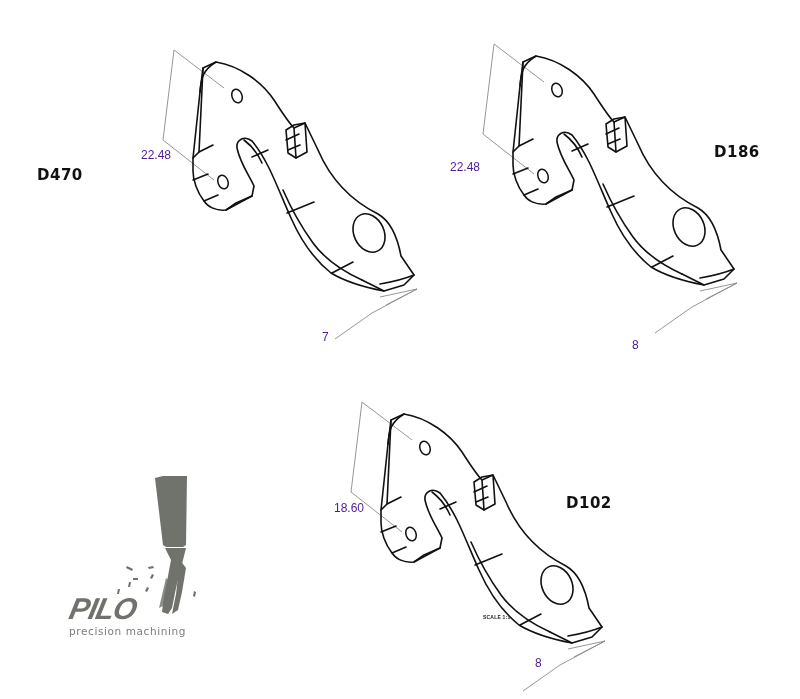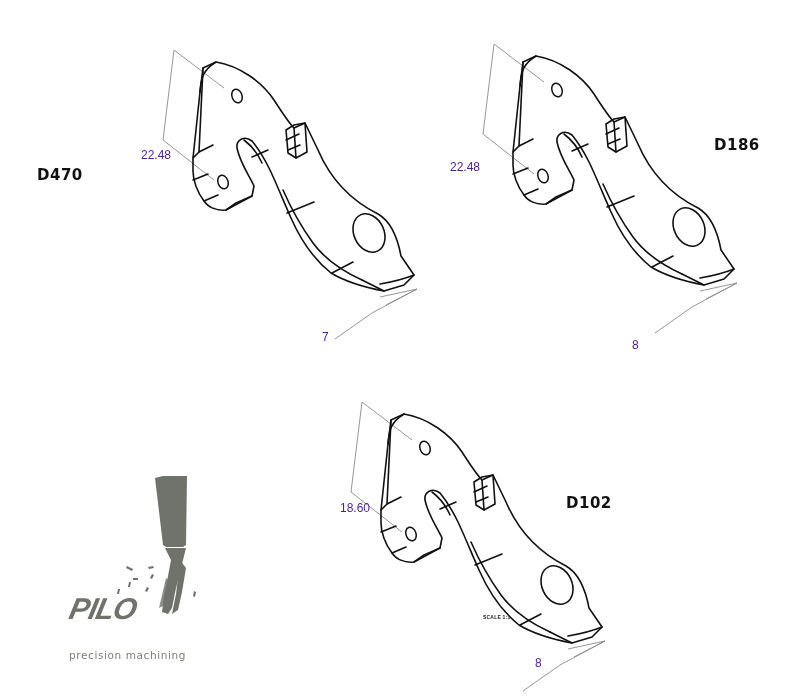--- a/index.html
+++ b/index.html
@@ -113,28 +113,28 @@
     <path d="M133,578 l5,0 l0,2 l-5,0 z"></path>
     <path d="M150,578 l2,-4 l2,1 l-2,4 z"></path>
     <path d="M128,587 l1,-5 l2,0 l-1,5 z"></path>
     <path d="M145,591 l2,-4 l2,1 l-2,4 z"></path>
     <path d="M117,594 l1,-5 l2,0 l-1,5 z"></path>
     <path d="M193,596 l1,-5 l2,1 l-1,5 z"></path>
   </g>
 </svg>
 
 <div class="part-label" style="left:37px; top:122px;margin-top:44px;">D470</div>
-<div class="part-label" style="left:714px; top:136px;">D186</div>
+<div class="part-label" style="left:714px; top:143px;">D186</div>
 <div class="part-label" style="left:566px; top:470px;margin-top:24px;">D102</div>
 
 <div class="dim-text" style="left:141px; top:148px;">22.48</div>
 <div class="dim-text" style="left:322px; top:330px;">7</div>
 
 <div class="dim-text" style="left:450px; top:160px;">22.48</div>
 <div class="dim-text" style="left:632px; top:338px;">8</div>
 
-<div class="dim-text" style="left:334px; top:501px;margin-left:6px;">18.60</div>
+<div class="dim-text" style="left:334px; top:501px;">18.60</div>
 <div class="dim-text" style="left:535px; top:656px;">8</div>
 
 <div class="scale-note" style="left:483px; top:614px;">SCALE 1:1</div>
 
 <div class="logo-text" style="left:70px; top:592px;">PILO</div>
-<div class="logo-sub" style="left:69px; top:649px;">precision machining</div>
+<div class="logo-sub" style="left:69px; top:625px;">precision machining</div>
 
 </body></html>

